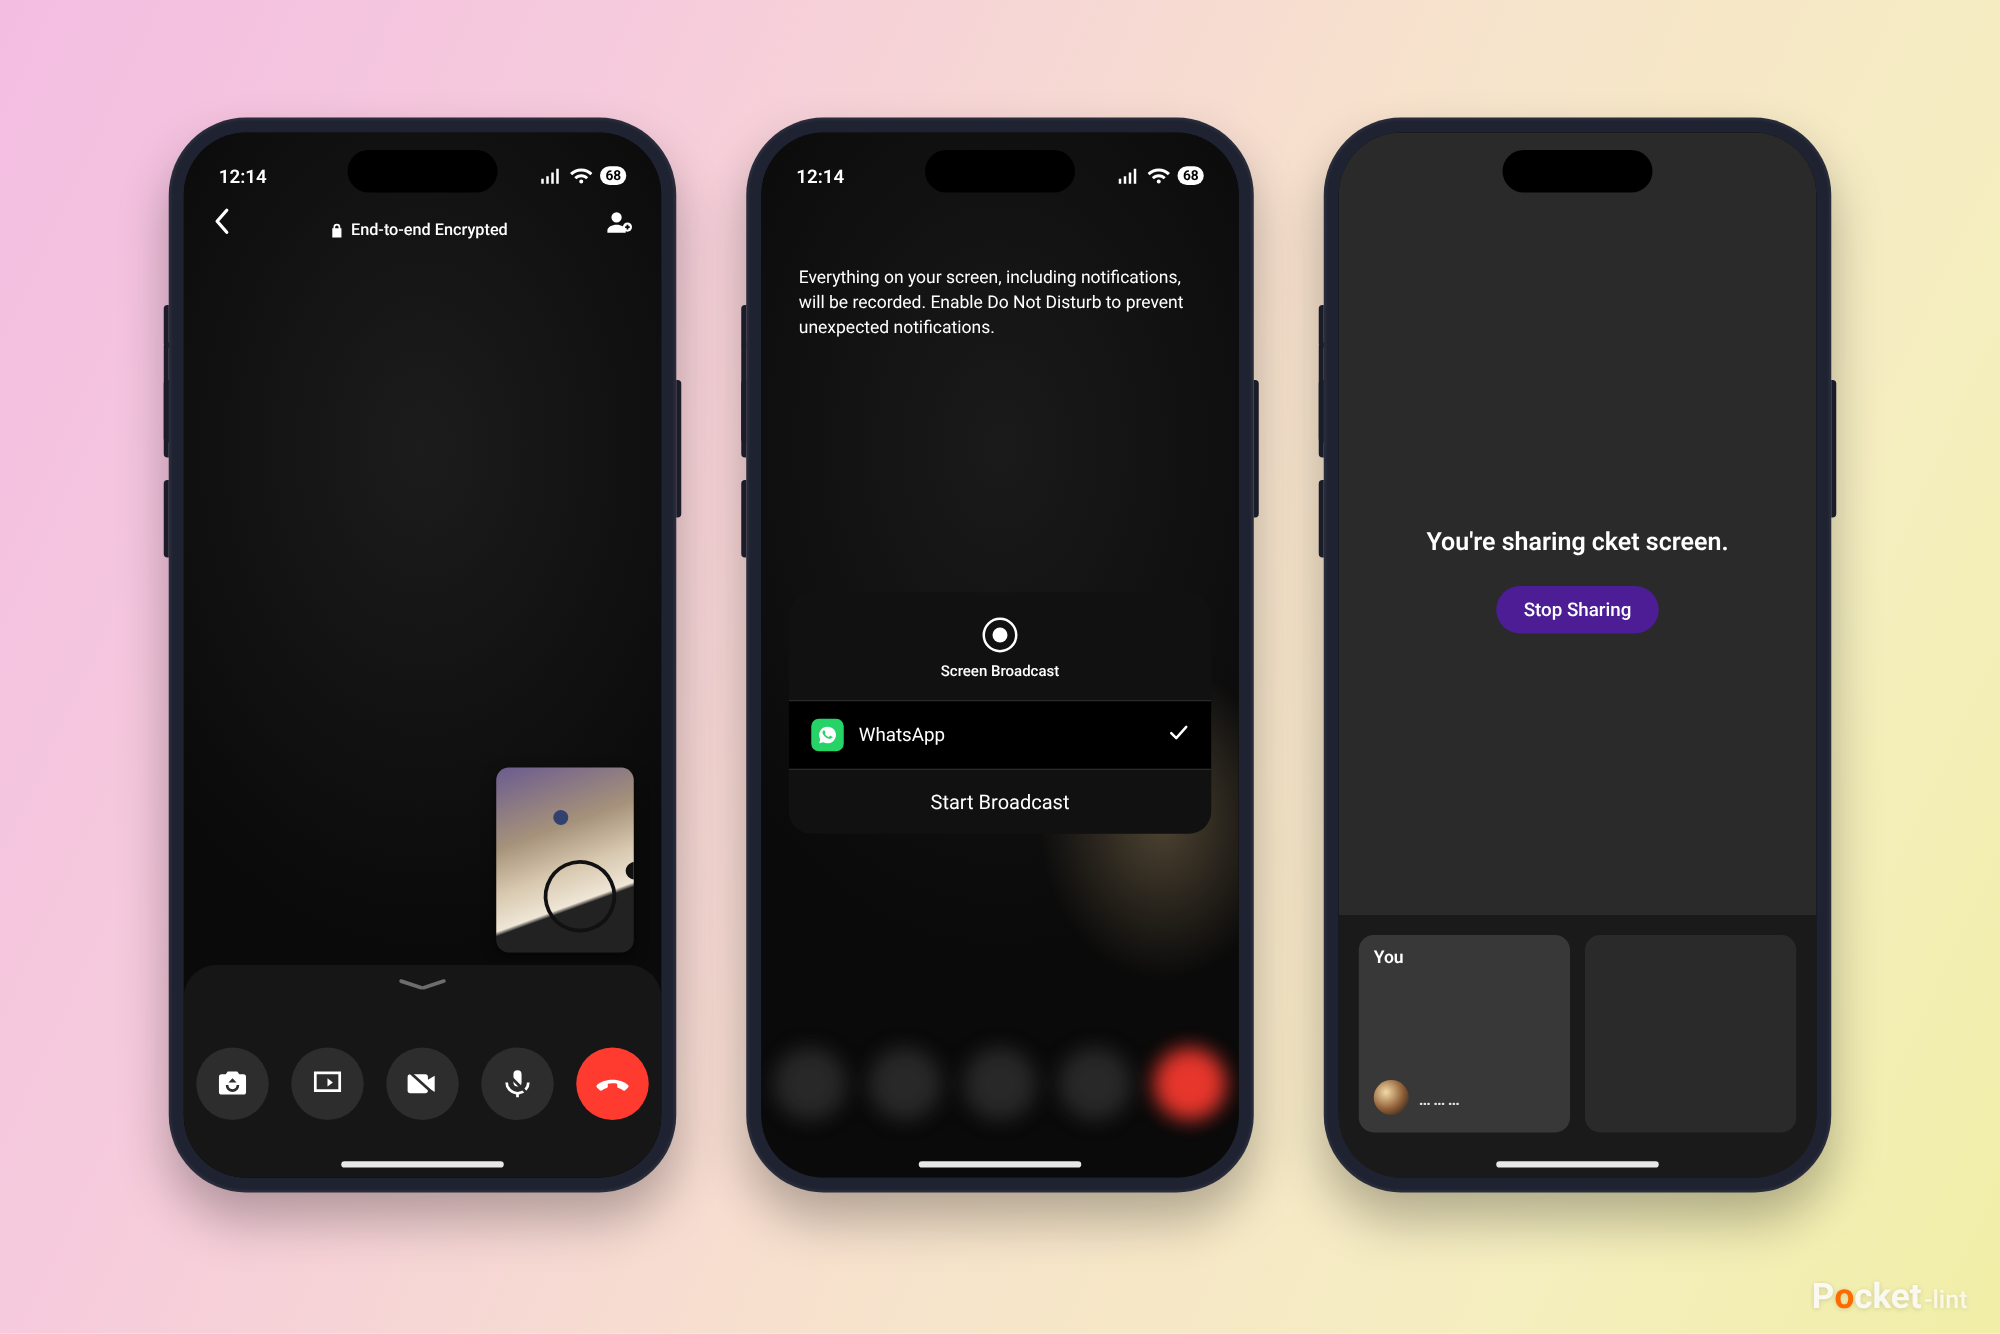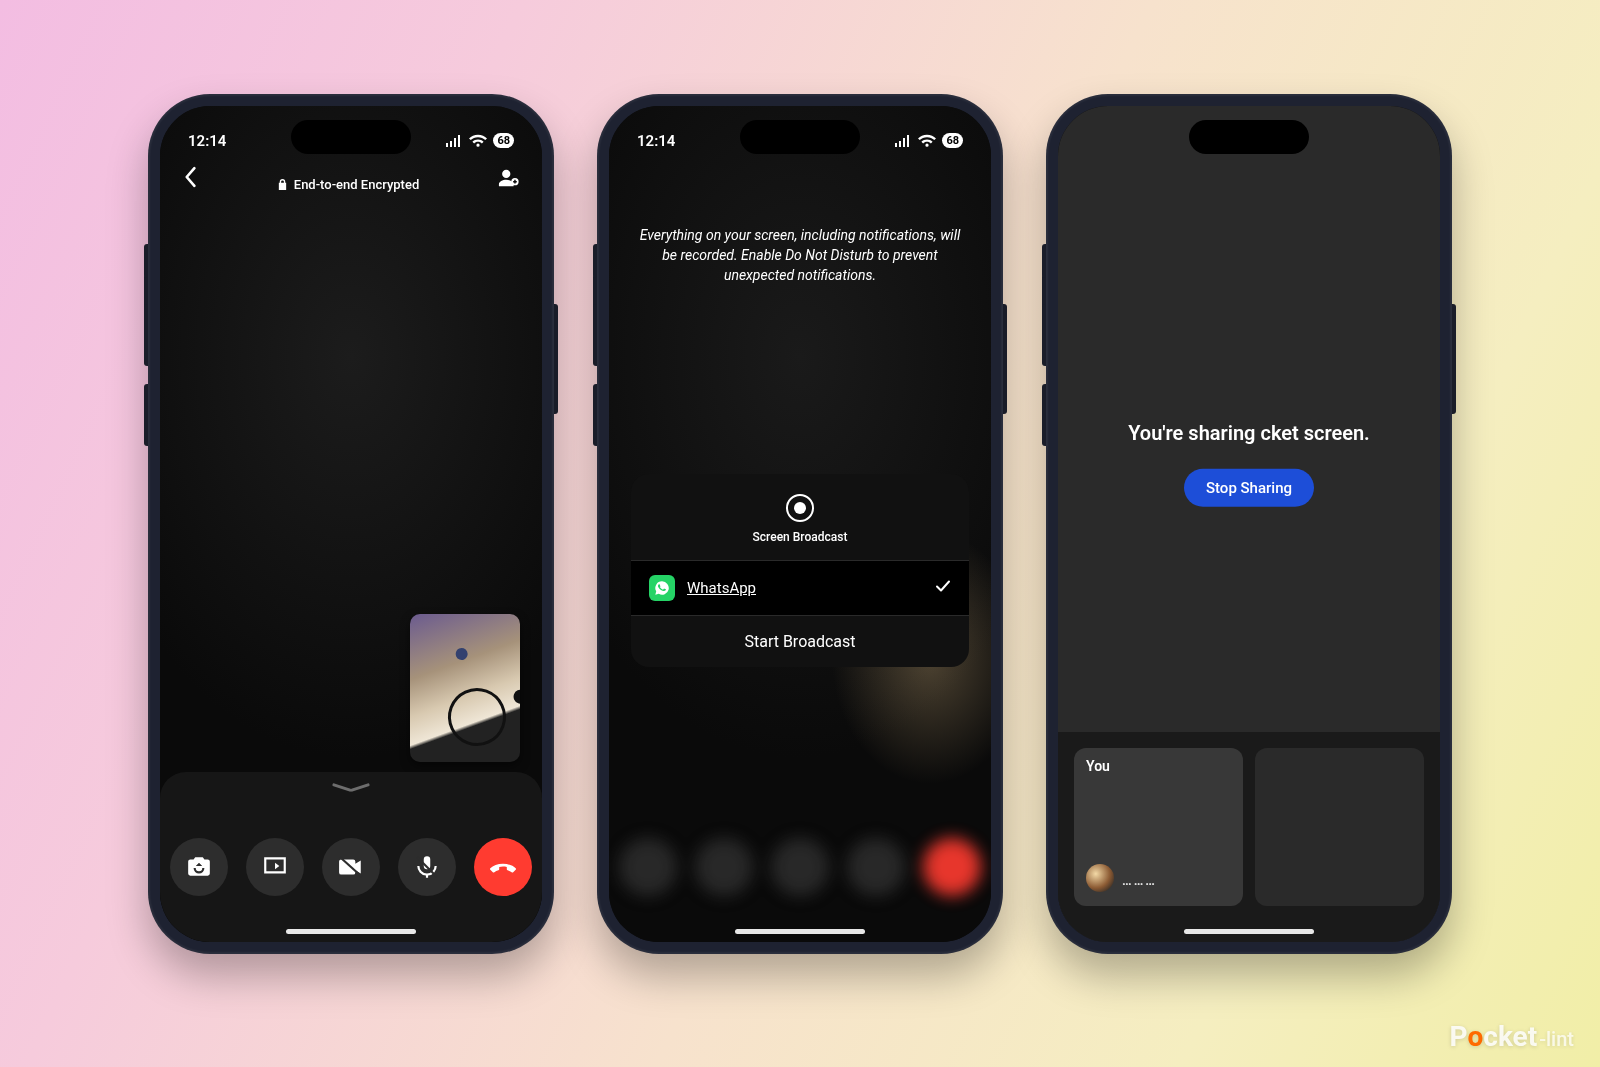--- a/index.html
+++ b/index.html
@@ -10,21 +10,21 @@
     background: linear-gradient(115deg, #f3bde2 0%, #f6cbdc 25%, #f7e2cd 55%, #f5eec0 80%, #f1eea7 100%);
     position: relative;
     overflow: hidden;
   }
   .stage {
     position: absolute;
     inset: 0;
     display: flex;
     align-items: center;
     justify-content: center;
-    gap: 43px;
+    gap: 56px;
     padding: 80px 70px 100px;
   }
   
   .phone {
     width: 406px;
     height: 860px;
     border-radius: 62px;
     background: #1e2231;
     padding: 12px;
     position: relative;
@@ -153,65 +153,63 @@
       radial-gradient(120% 80% at 50% 30%, #1a1a1a 0%, #0a0a0a 60%);
   }
   .p2-btnrow {
     position:absolute; left:0; right:0; bottom:46px;
     display:flex; justify-content:center; gap:18px;
     filter: blur(8px); opacity:.9;
   }
   .p2-circ { width:58px;height:58px;border-radius:50%;background:#2c2c2c;}
   .p2-circ.end{background:#ff3b30;}
   .p2-warn {
-    position:absolute; top:119px; left:30px; right:30px;
-    text-align:center; font-size:14px; line-height:1.45; font-weight:400;
+    position:absolute; top:106px; left:30px; right:30px;
+    font-size:14px; line-height:1.45; font-weight:400;
     color:#fff;
-    font-style:italic;
   }
   .p2-sheet {
     position:absolute; top:368px; left:22px; right:22px;
     background:#111;
     border-radius:18px;
     overflow:hidden;
   }
   .p2-sheet-top { padding:20px 0 16px; text-align:center; }
   .p2-rec {
     width:28px;height:28px;border-radius:50%;
     border:2px solid #fff; margin:0 auto 8px; position:relative;
   }
   .p2-rec::after{content:"";position:absolute;inset:6px;background:#fff;border-radius:50%;}
   .p2-sheet-title{font-size:12px;font-weight:500;}
   .p2-row {
     display:flex; align-items:center; gap:12px;
     padding:14px 18px;
     border-top:1px solid #2a2a2a;
     background:#000;
     font-size:15px;
-    text-decoration:underline;
   }
   .p2-wa {
     width:26px;height:26px;border-radius:6px;background:#25d366;
     display:flex;align-items:center;justify-content:center;
   }
   .p2-wa svg{width:16px;height:16px;fill:#fff;}
   .p2-check{margin-left:auto;}
   .p2-start { text-align:center; padding:16px 0; font-size:16px; border-top:1px solid #2a2a2a;}
 
   
   .p3-body { position:absolute; inset:0; background:#2a2a2a; }
   .p3-msg {
     position:absolute; top:50%; left:0; right:0;
     transform:translateY(-120%);
     text-align:center;
   }
   .p3-msg h2 { font-size:20px; font-weight:600; margin-bottom:24px;}
   .p3-stop {
     display:inline-block;
-    background:#1d4ed8;
+    background:#4c1d95;
     color:#fff; font-size:15px; font-weight:500;
     padding:10px 22px; border-radius:22px;
   }
   .p3-bottom {
     position:absolute; left:0; right:0; bottom:0;
     height:210px;
     background:#1a1a1a;
     display:flex; gap:12px;
     padding:16px 16px 36px;
   }

